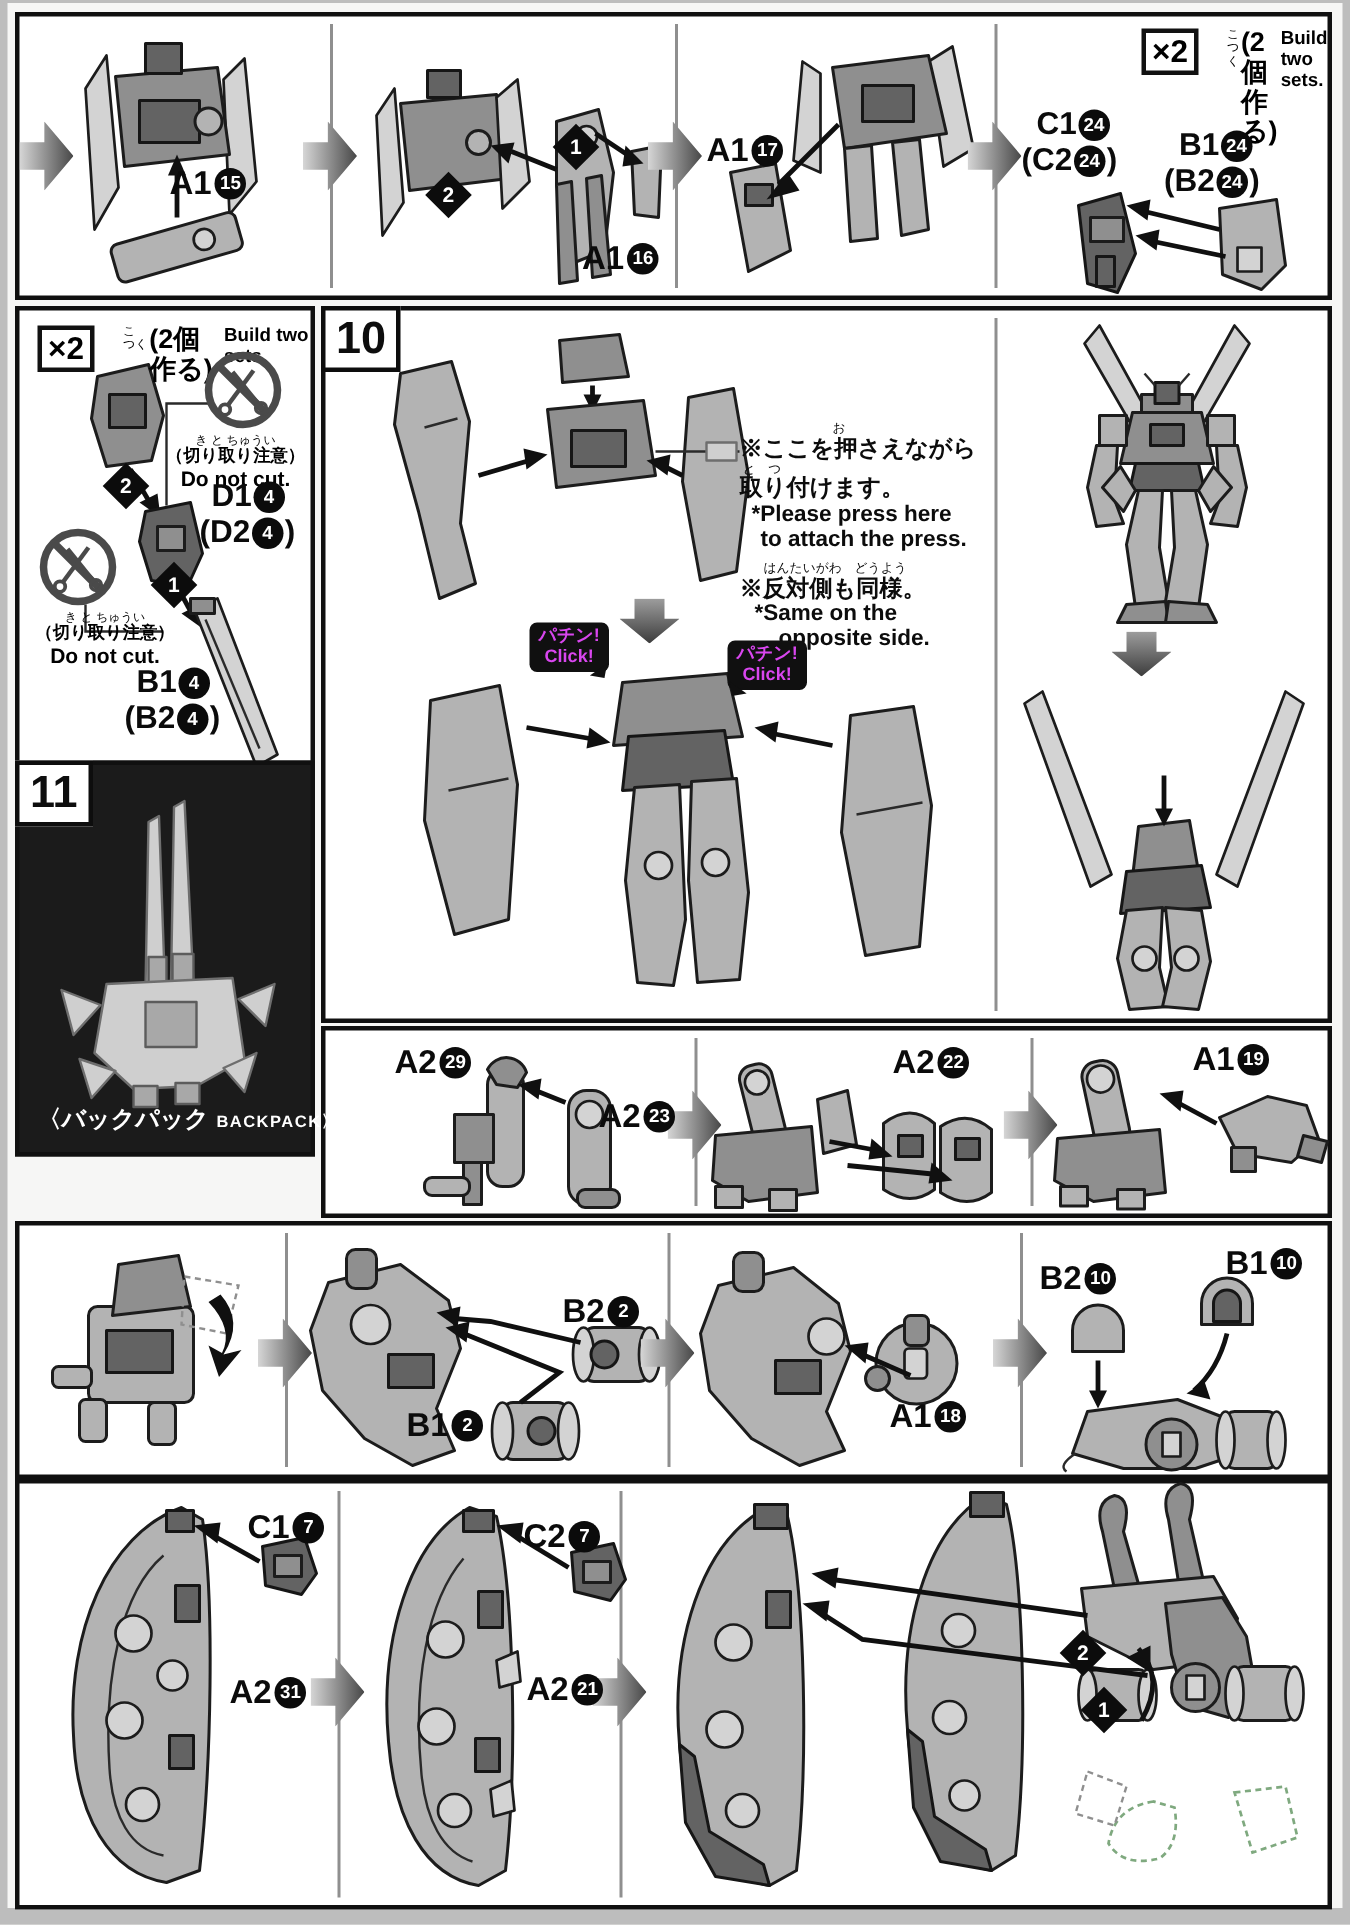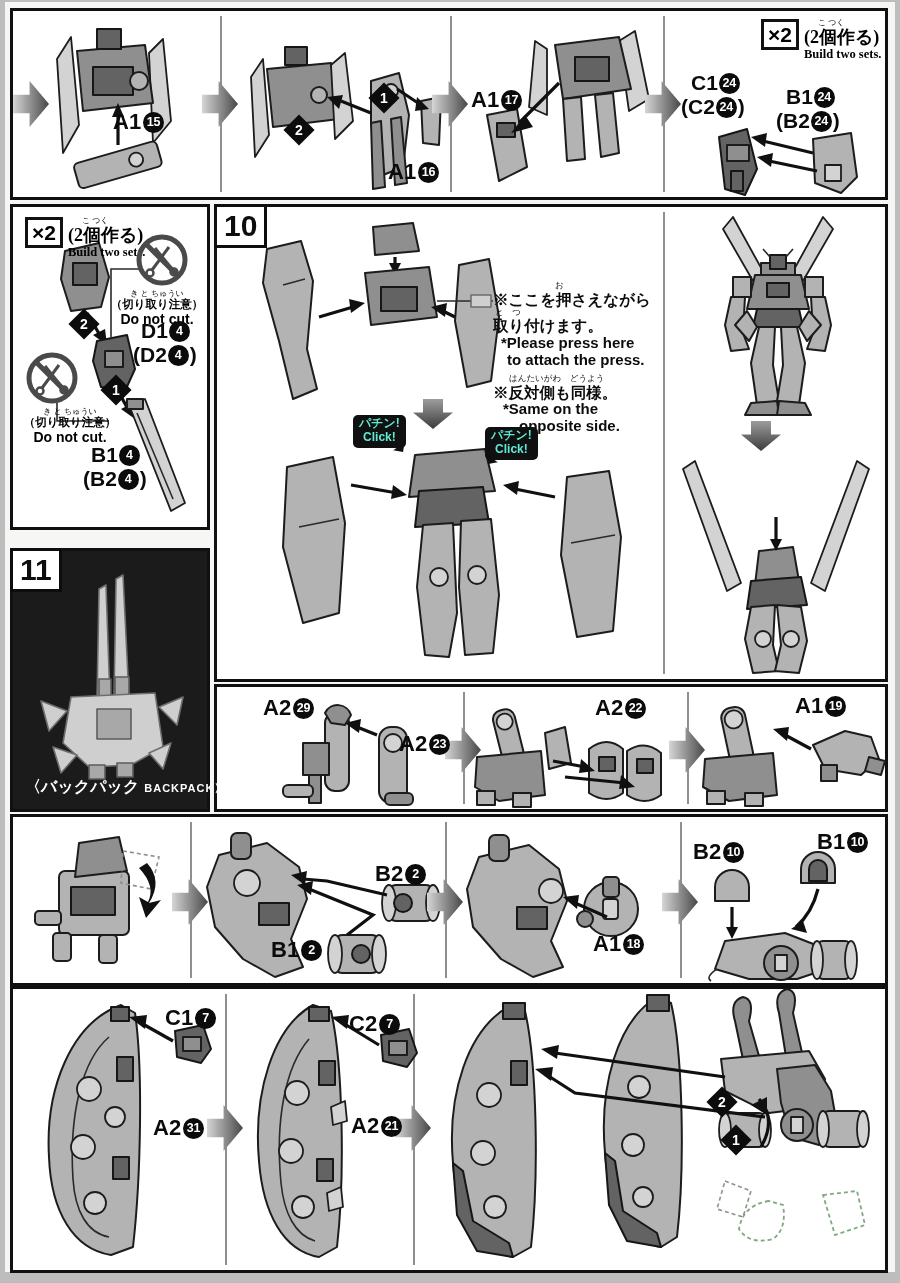--- a/index.html
+++ b/index.html
@@ -15,37 +15,37 @@
   .plabel2{position:absolute;display:flex;flex-direction:column;gap:0;font-weight:bold;font-size:21px;color:#0b0b0b;z-index:4;}
   .plabel2 .row{display:flex;align-items:center;gap:1px;line-height:1.15;white-space:nowrap;}
   .badge{display:inline-flex;align-items:center;justify-content:center;min-width:21px;height:21px;
          background:#0b0b0b;color:#fff;border-radius:50%;font-size:12.5px;font-weight:bold;box-sizing:border-box;padding:0 1px;}
   .dmark{position:absolute;width:22px;height:22px;background:#0c0c0c;display:flex;align-items:center;justify-content:center;
          transform:rotate(45deg);z-index:4;}
   .dmark span{transform:rotate(-45deg);color:#fff;font-weight:bold;font-size:14px;}
   
   .x2box{position:absolute;display:flex;align-items:flex-start;gap:5px;z-index:4;}
   .x2cell{border:3px solid #111;padding:0 4px;font-weight:bold;font-size:21px;line-height:1.2;background:#fff;}
-  .x2txt{display:flex;flex-direction:column;line-height:1.1;font-family:Liberation Serif, serif;}
+  .x2txt{display:flex;flex-direction:row;line-height:1.1;}
   .x2txt .furi{font-size:8px;padding-left:14px;}
   .x2txt .jp{font-size:18px;font-weight:bold;}
   .x2txt .en{font-size:12.5px;font-weight:bold;}
   
   .dncblk{position:absolute;display:flex;flex-direction:column;text-align:center;line-height:1.15;z-index:4;}
   .dncblk .furi{font-size:8px;}
   .dncblk .jp{font-size:11.5px;font-weight:bold;}
   .dncblk .en{font-size:14px;font-weight:bold;}
   
   .notes{position:absolute;display:flex;flex-direction:column;line-height:1.12;color:#0c0c0c;z-index:4;}
   .notes .furi{font-size:8.5px;}
   .notes .jp{font-size:15.5px;font-weight:bold;}
   .notes .en{font-size:15px;font-weight:bold;padding-left:8px;}
   .notes .gap{height:6px;}
   
-  .bubble{position:absolute;background:#101010;color:#5eead4;border-radius:5px;padding:2px 6px 3px;
+  .bubble{position:absolute;background:#101010;color:#d946ef;border-radius:5px;padding:2px 6px 3px;
           font-size:12px;font-weight:bold;line-height:1.15;text-align:center;z-index:5;}
   .bubble:after{content:"";position:absolute;width:0;height:0;border:7px solid transparent;}
   .bubble.tail-br:after{border-top-color:#101010;right:-4px;bottom:-11px;transform:rotate(-35deg);}
   .bubble.tail-bl:after{border-top-color:#101010;left:-4px;bottom:-11px;transform:rotate(35deg);}
   
   .arrow-r{position:absolute;width:36px;height:46px;z-index:3;
     background:linear-gradient(90deg,#d6d6d6,#474747);
     clip-path:polygon(0 30%,46% 30%,46% 0,100% 50%,46% 100%,46% 70%,0 70%);}
   .arrow-d{position:absolute;width:40px;height:30px;z-index:3;
     background:linear-gradient(180deg,#9d9d9d,#3c3c3c);
@@ -362,21 +362,21 @@
       <polygon class="f3" points="84,126 134,122 140,150 80,154"></polygon>
       <polygon class="f1" points="84,152 108,150 106,190 112,216 86,218 78,184"></polygon>
       <polygon class="f1" points="110,150 134,152 140,186 132,218 108,216 114,190"></polygon>
       <circle class="f4" cx="96" cy="184" r="8"></circle>
       <circle class="f4" cx="124" cy="184" r="8"></circle>
       <line class="ln" x1="109" y1="62" x2="109" y2="86"></line>
       <polygon class="ah" points="103,84 115,84 109,96"></polygon>
     </svg>
   </section>
 
-  <section class="panel" id="panel-step11" style="left:10px;top:548px;width:200px;height:264px;">
+  <section class="panel" id="panel-step11" style="left:10px;top:507px;width:200px;height:264px;">
     <div class="numbox">11</div>
     <svg style="left:0;top:0" width="194" height="258" viewBox="0 0 194 258">
       <polygon class="lt1" points="86,38 93,34 97,148 84,148"></polygon>
       <polygon class="lt1" points="103,28 110,24 116,146 101,146"></polygon>
       <rect class="lt2" x="86" y="128" width="12" height="20"></rect>
       <rect class="lt2" x="102" y="126" width="14" height="20"></rect>
       <polygon class="lt1" points="58,146 142,142 150,196 118,214 76,216 50,192"></polygon>
       <rect class="lt2" x="84" y="158" width="34" height="30"></rect>
       <polygon class="lt1" points="28,150 54,160 36,180"></polygon>
       <polygon class="lt1" points="170,146 146,156 164,174"></polygon>

